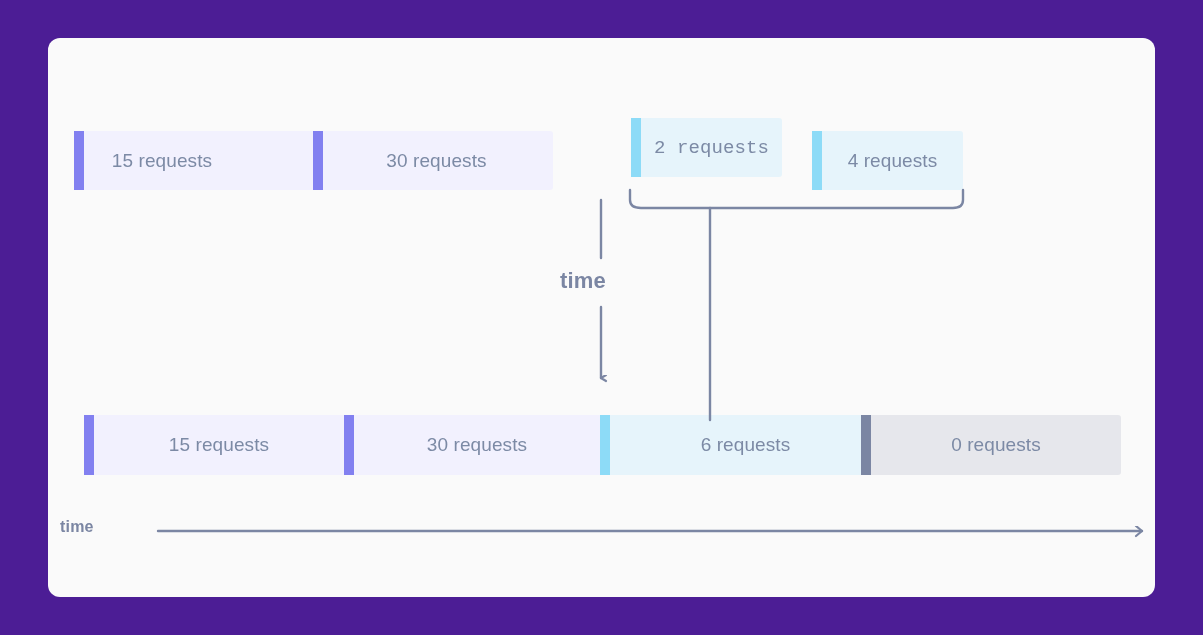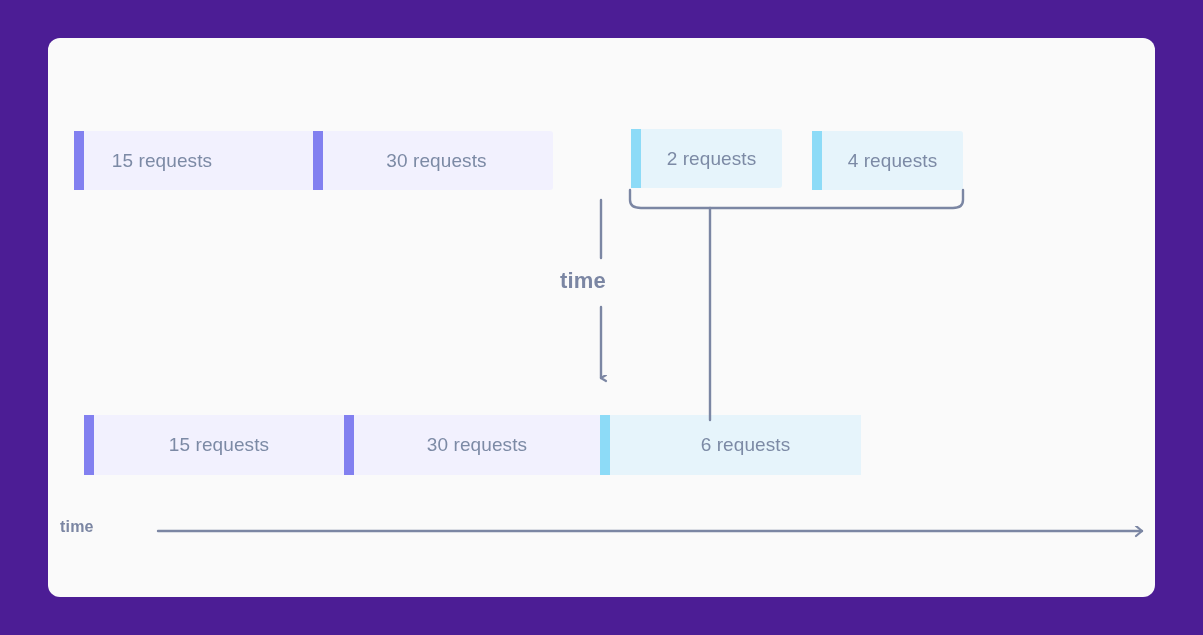--- a/index.html
+++ b/index.html
@@ -106,21 +106,21 @@
   <div class="seg violet r-left" style="left:74px; top:131px; width:166px; height:59px;">
     <span class="accent"></span>
     <span class="seg-label">15 requests</span>
   </div>
 
   <div class="seg violet r-right" style="left:240px; top:131px; width:313px; height:59px;">
     <span class="accent" style="left:73px;"></span>
     <span class="seg-label" style="padding-left:80px;">30 requests</span>
   </div>
 
-  <div class="seg cyan r-left r-right" style="left:631px; top:129px; width:151px; height:59px;">
+  <div class="seg cyan r-left r-right" style="left:631px; top:118px; width:151px; height:59px;font-family:Liberation Mono, monospace;">
     <span class="accent"></span>
     <span class="seg-label">2 requests</span>
   </div>
 
   <div class="seg cyan r-left r-right" style="left:812px; top:131px; width:151px; height:59px;">
     <span class="accent"></span>
     <span class="seg-label">4 requests</span>
   </div>
 
   <div class="seg violet r-left" style="left:84px; top:415px; width:260px; height:60px;">
@@ -131,20 +131,24 @@
   <div class="seg violet" style="left:344px; top:415px; width:256px; height:60px;">
     <span class="accent"></span>
     <span class="seg-label">30 requests</span>
   </div>
 
   <div class="seg cyan" style="left:600px; top:415px; width:261px; height:60px;padding-left:20px;">
     <span class="accent"></span>
     <span class="seg-label">6 requests</span>
   </div>
 
+  <div class="seg grey r-right" style="left:861px; top:415px; width:260px; height:60px;">
+    <span class="accent"></span>
+    <span class="seg-label">0 requests</span>
+  </div>
 
   <svg class="overlay" viewBox="0 0 1203 635">
     <defs>
       <marker id="arrowhead-down" markerWidth="10" markerHeight="10" refX="3" refY="7" orient="auto" markerUnits="userSpaceOnUse">
         <path d="M 0 2 L 3 7 L 6 2" fill="none" stroke="#7b86a3" stroke-width="2.2" stroke-linecap="round" stroke-linejoin="round"></path>
       </marker>
       <marker id="arrowhead-right" markerWidth="12" markerHeight="12" refX="8" refY="5" orient="auto" markerUnits="userSpaceOnUse">
         <path d="M 2 0 L 8 5 L 2 10" fill="none" stroke="#7b86a3" stroke-width="2.2" stroke-linecap="round" stroke-linejoin="round"></path>
       </marker>
     </defs>

